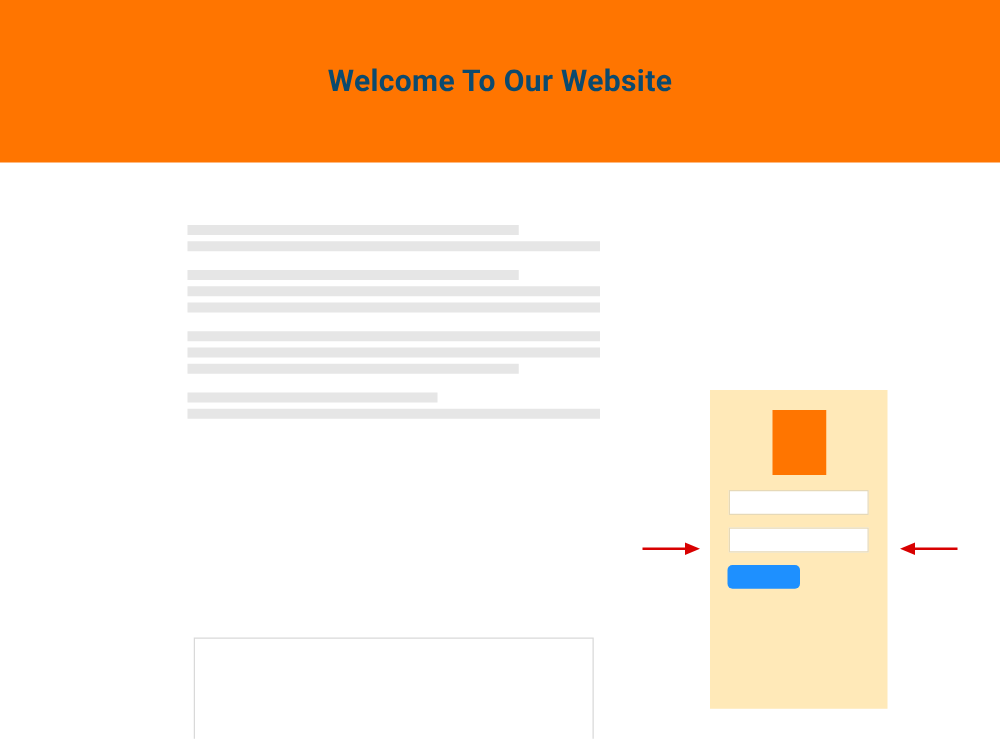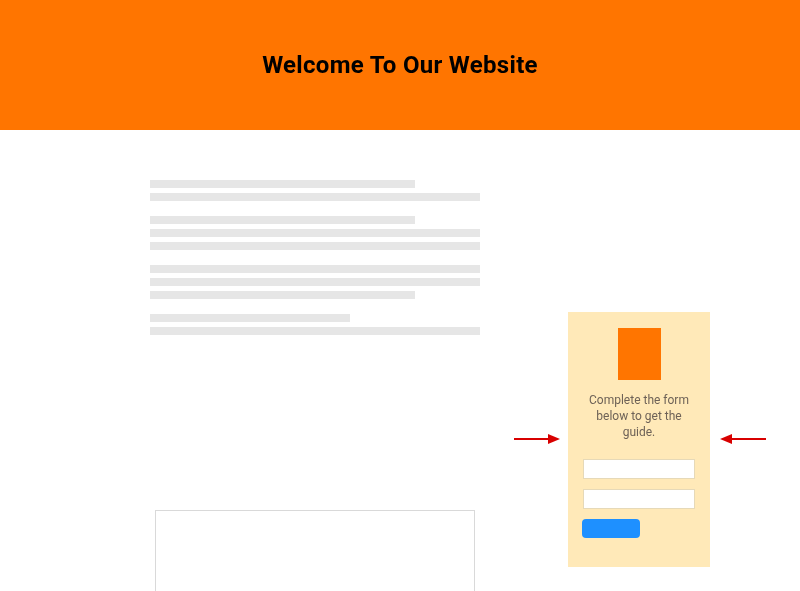--- a/index.html
+++ b/index.html
@@ -11,21 +11,21 @@
     position: relative;
   }
   .header {
     background: #ff7500;
     height: 130px;
     display: flex;
     align-items: center;
     justify-content: center;
   }
   .header-title {
-    color: #000000;
+    color: #0c4a6e;
     font-size: 24px;
     font-weight: 700;
     letter-spacing: 0.3px;
   }
   .content {
     position: relative;
     padding-top: 50px;
   }
   .article {
     position: absolute;
@@ -119,21 +119,20 @@
     <div class="line" style="width:265px;"></div>
     <div class="para-gap"></div>
     <div class="line" style="width:200px;"></div>
     <div class="line" style="width:330px;"></div>
   </div>
 
   <div class="embed-box"></div>
 
   <div class="form-card">
     <div class="form-logo"></div>
-    <div class="form-text">Complete the form below to get the guide.</div>
     <input class="form-input" placeholder="" style="">
     <input class="form-input" placeholder="" style="">
     <button class="form-button"></button>
   </div>
 
   <svg class="arrow arrow-left" width="48" height="12">
     <line x1="2" y1="6" x2="38" y2="6" stroke="#d80000" stroke-width="2"></line>
     <polygon points="48,6 36,1 36,11" fill="#d80000"></polygon>
   </svg>
 

